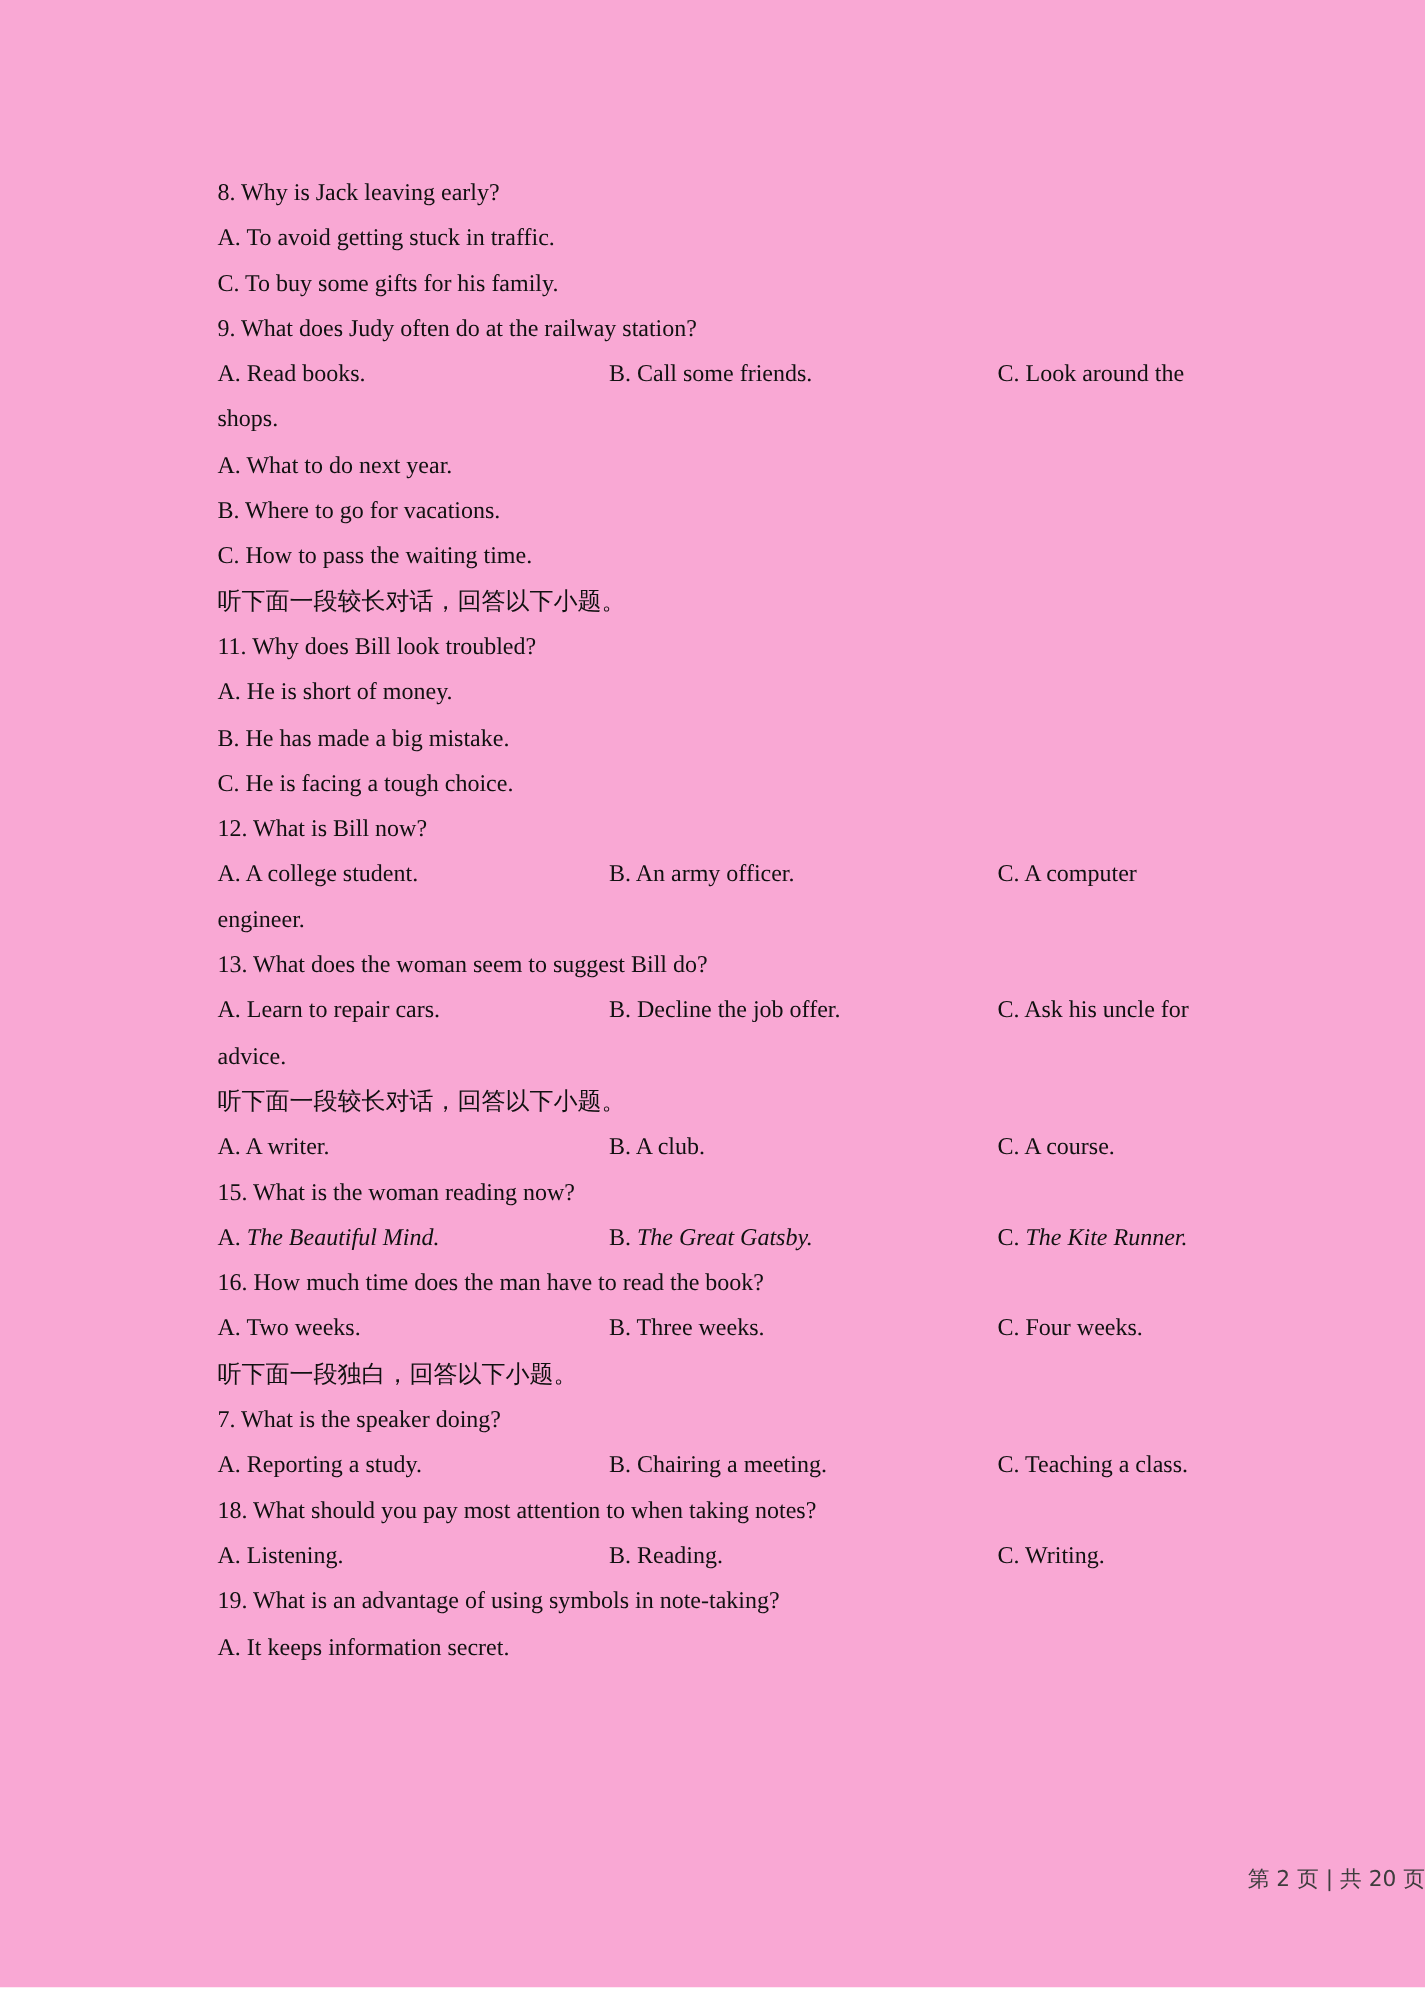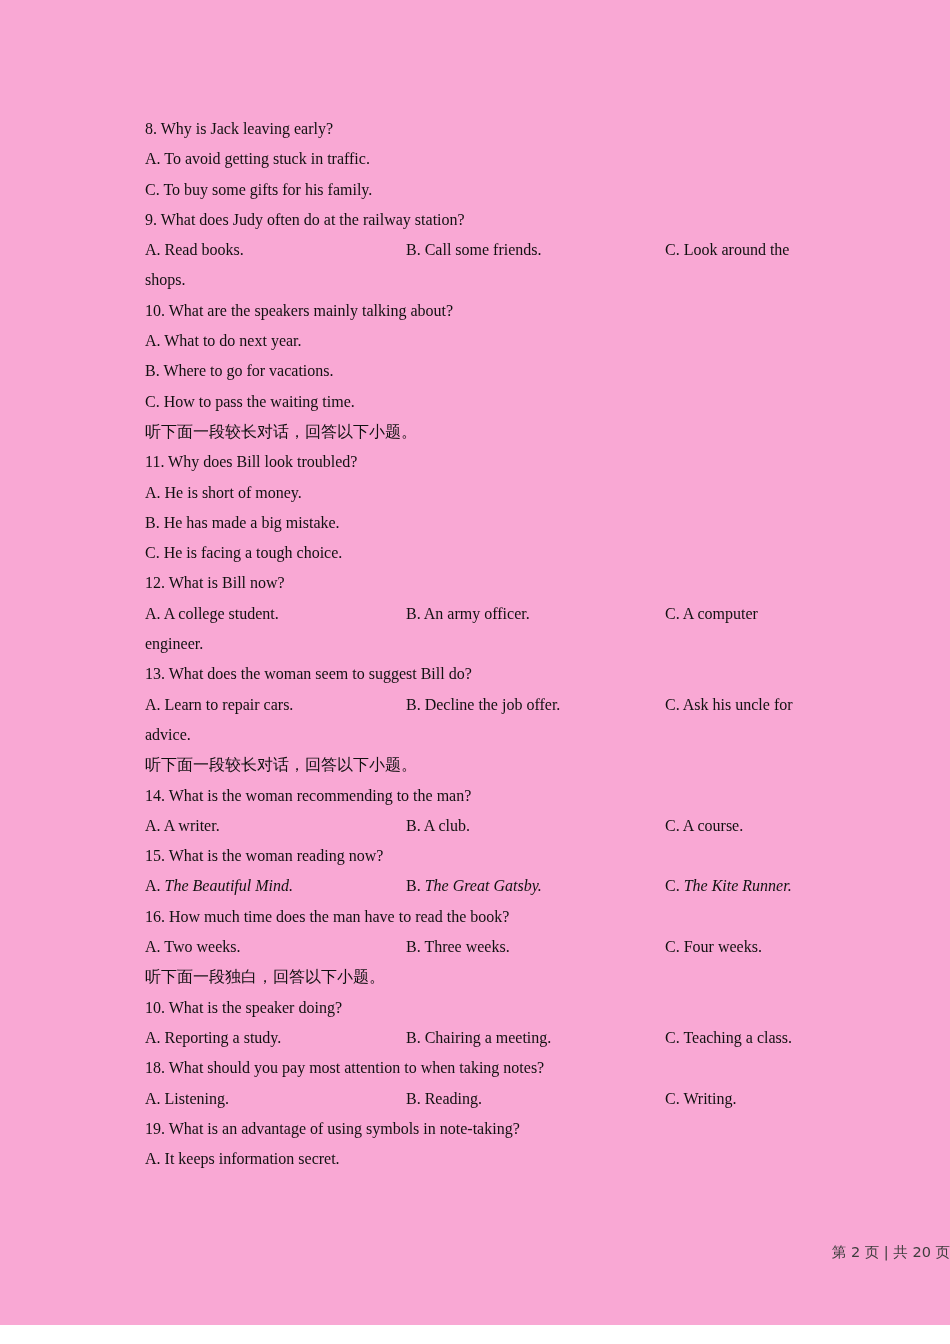--- a/index.html
+++ b/index.html
@@ -56,21 +56,20 @@
     <div class="line">C. To buy some gifts for his family.</div>
 
     <div class="line">9. What does Judy often do at the railway station?</div>
     <div class="line row">
       <span class="col a">A. Read books.</span>
       <span class="col b">B. Call some friends.</span>
       <span class="col c">C. Look around the</span>
     </div>
     <div class="line">shops.</div>
 
-    <div class="line">10. What are the speakers mainly talking about?</div>
     <div class="line">A. What to do next year.</div>
     <div class="line">B. Where to go for vacations.</div>
     <div class="line">C. How to pass the waiting time.</div>
 
     <div class="line">听下面一段较长对话，回答以下小题。</div>
 
     <div class="line">11. Why does Bill look troubled?</div>
     <div class="line">A. He is short of money.</div>
     <div class="line">B. He has made a big mistake.</div>
     <div class="line">C. He is facing a tough choice.</div>
@@ -86,21 +85,20 @@
     <div class="line">13. What does the woman seem to suggest Bill do?</div>
     <div class="line row">
       <span class="col a">A. Learn to repair cars.</span>
       <span class="col b">B. Decline the job offer.</span>
       <span class="col c">C. Ask his uncle for</span>
     </div>
     <div class="line">advice.</div>
 
     <div class="line">听下面一段较长对话，回答以下小题。</div>
 
-    <div class="line">14. What is the woman recommending to the man?</div>
     <div class="line row">
       <span class="col a">A. A writer.</span>
       <span class="col b">B. A club.</span>
       <span class="col c">C. A course.</span>
     </div>
 
     <div class="line">15. What is the woman reading now?</div>
     <div class="line row">
       <span class="col a"><span>A. </span><span class="title-italic">The Beautiful Mind.</span></span>
       <span class="col b"><span>B. </span><span class="title-italic">The Great Gatsby.</span></span>
@@ -109,21 +107,21 @@
 
     <div class="line">16. How much time does the man have to read the book?</div>
     <div class="line row">
       <span class="col a">A. Two weeks.</span>
       <span class="col b">B. Three weeks.</span>
       <span class="col c">C. Four weeks.</span>
     </div>
 
     <div class="line">听下面一段独白，回答以下小题。</div>
 
-    <div class="line">10. What is the speaker doing?</div>
+    <div class="line">7. What is the speaker doing?</div>
     <div class="line row">
       <span class="col a">A. Reporting a study.</span>
       <span class="col b">B. Chairing a meeting.</span>
       <span class="col c">C. Teaching a class.</span>
     </div>
 
     <div class="line">18. What should you pay most attention to when taking notes?</div>
     <div class="line row">
       <span class="col a">A. Listening.</span>
       <span class="col b">B. Reading.</span>

